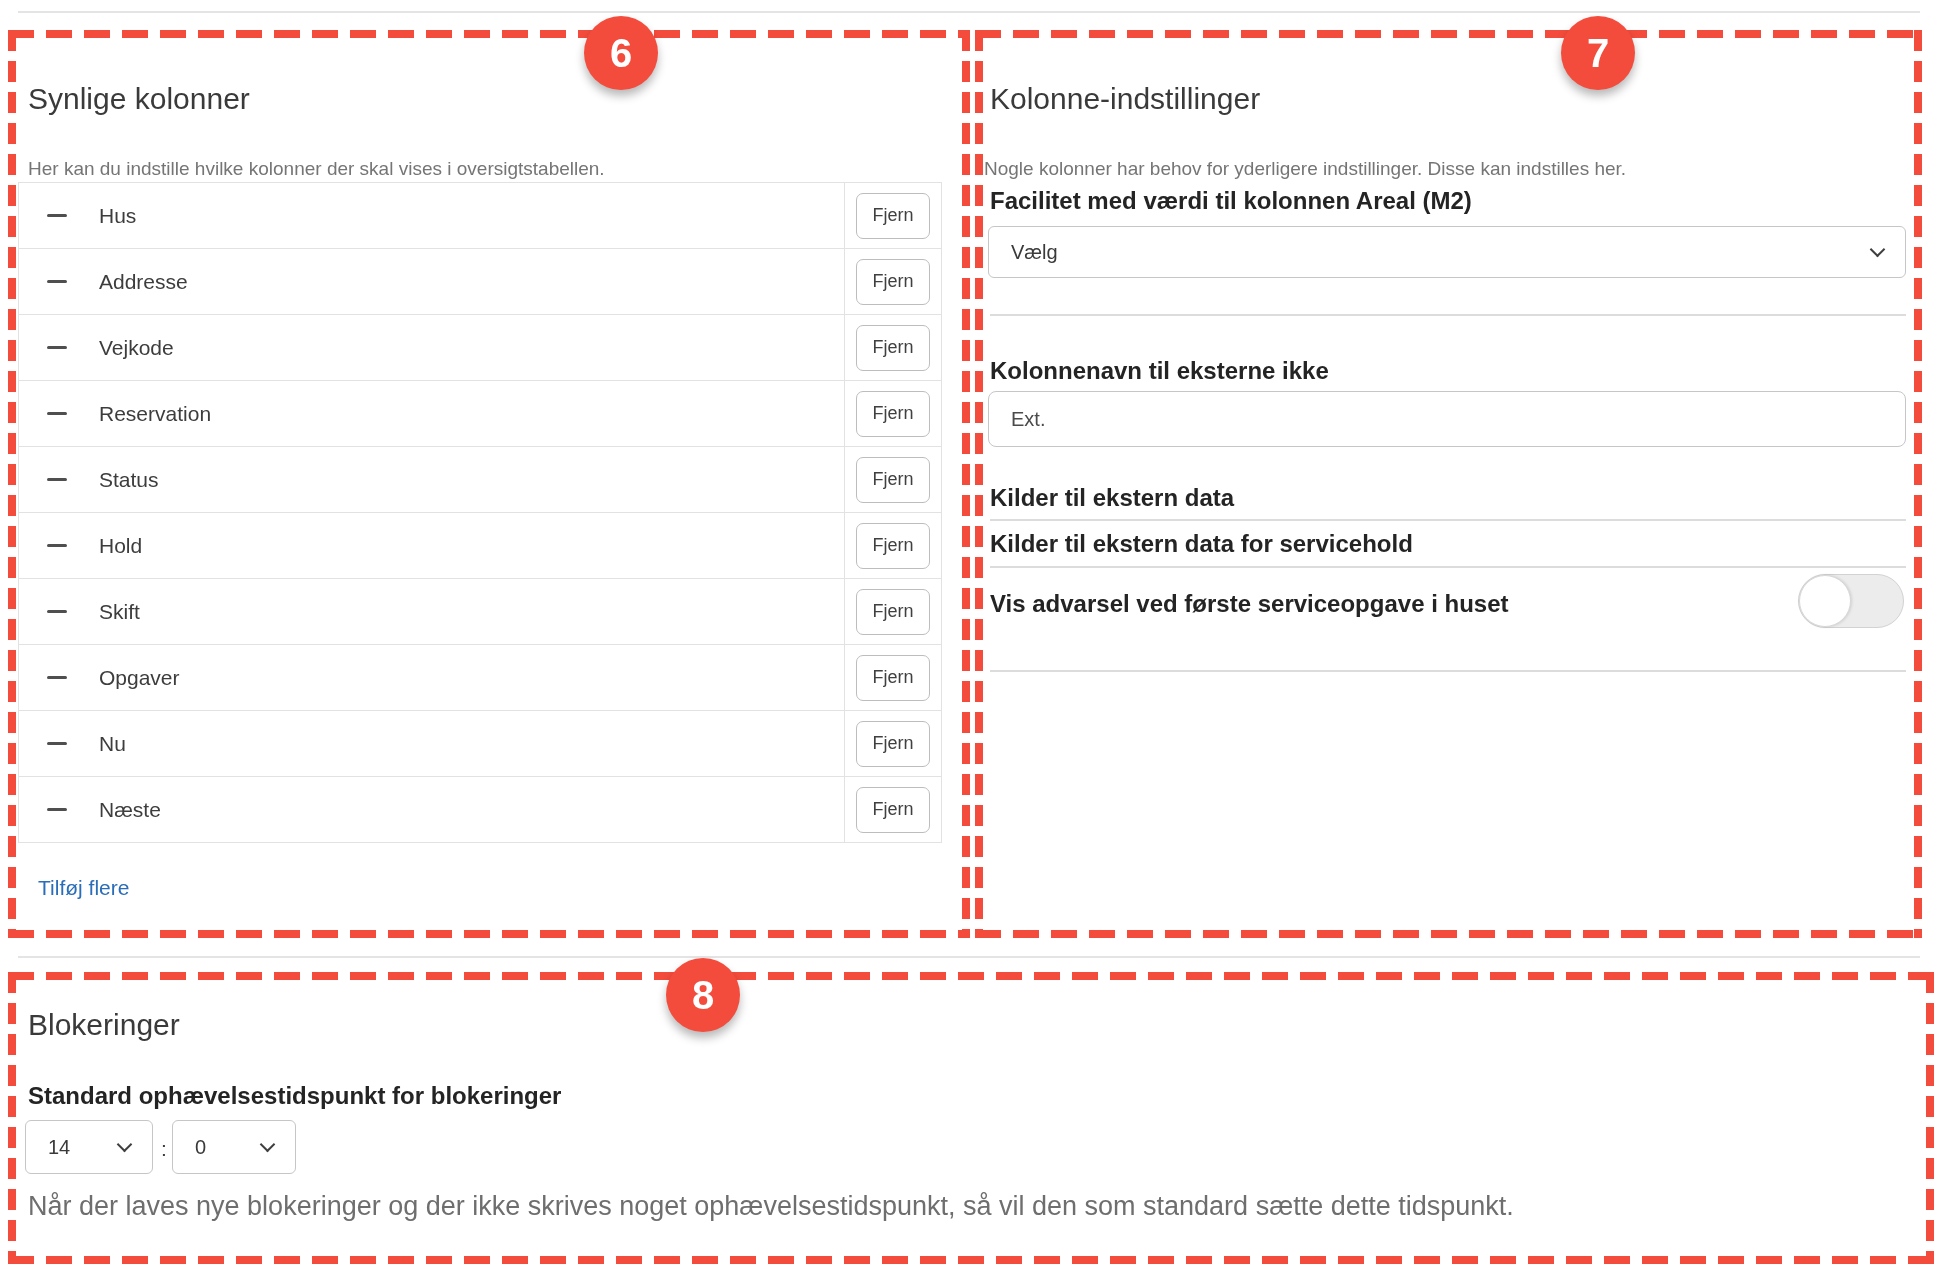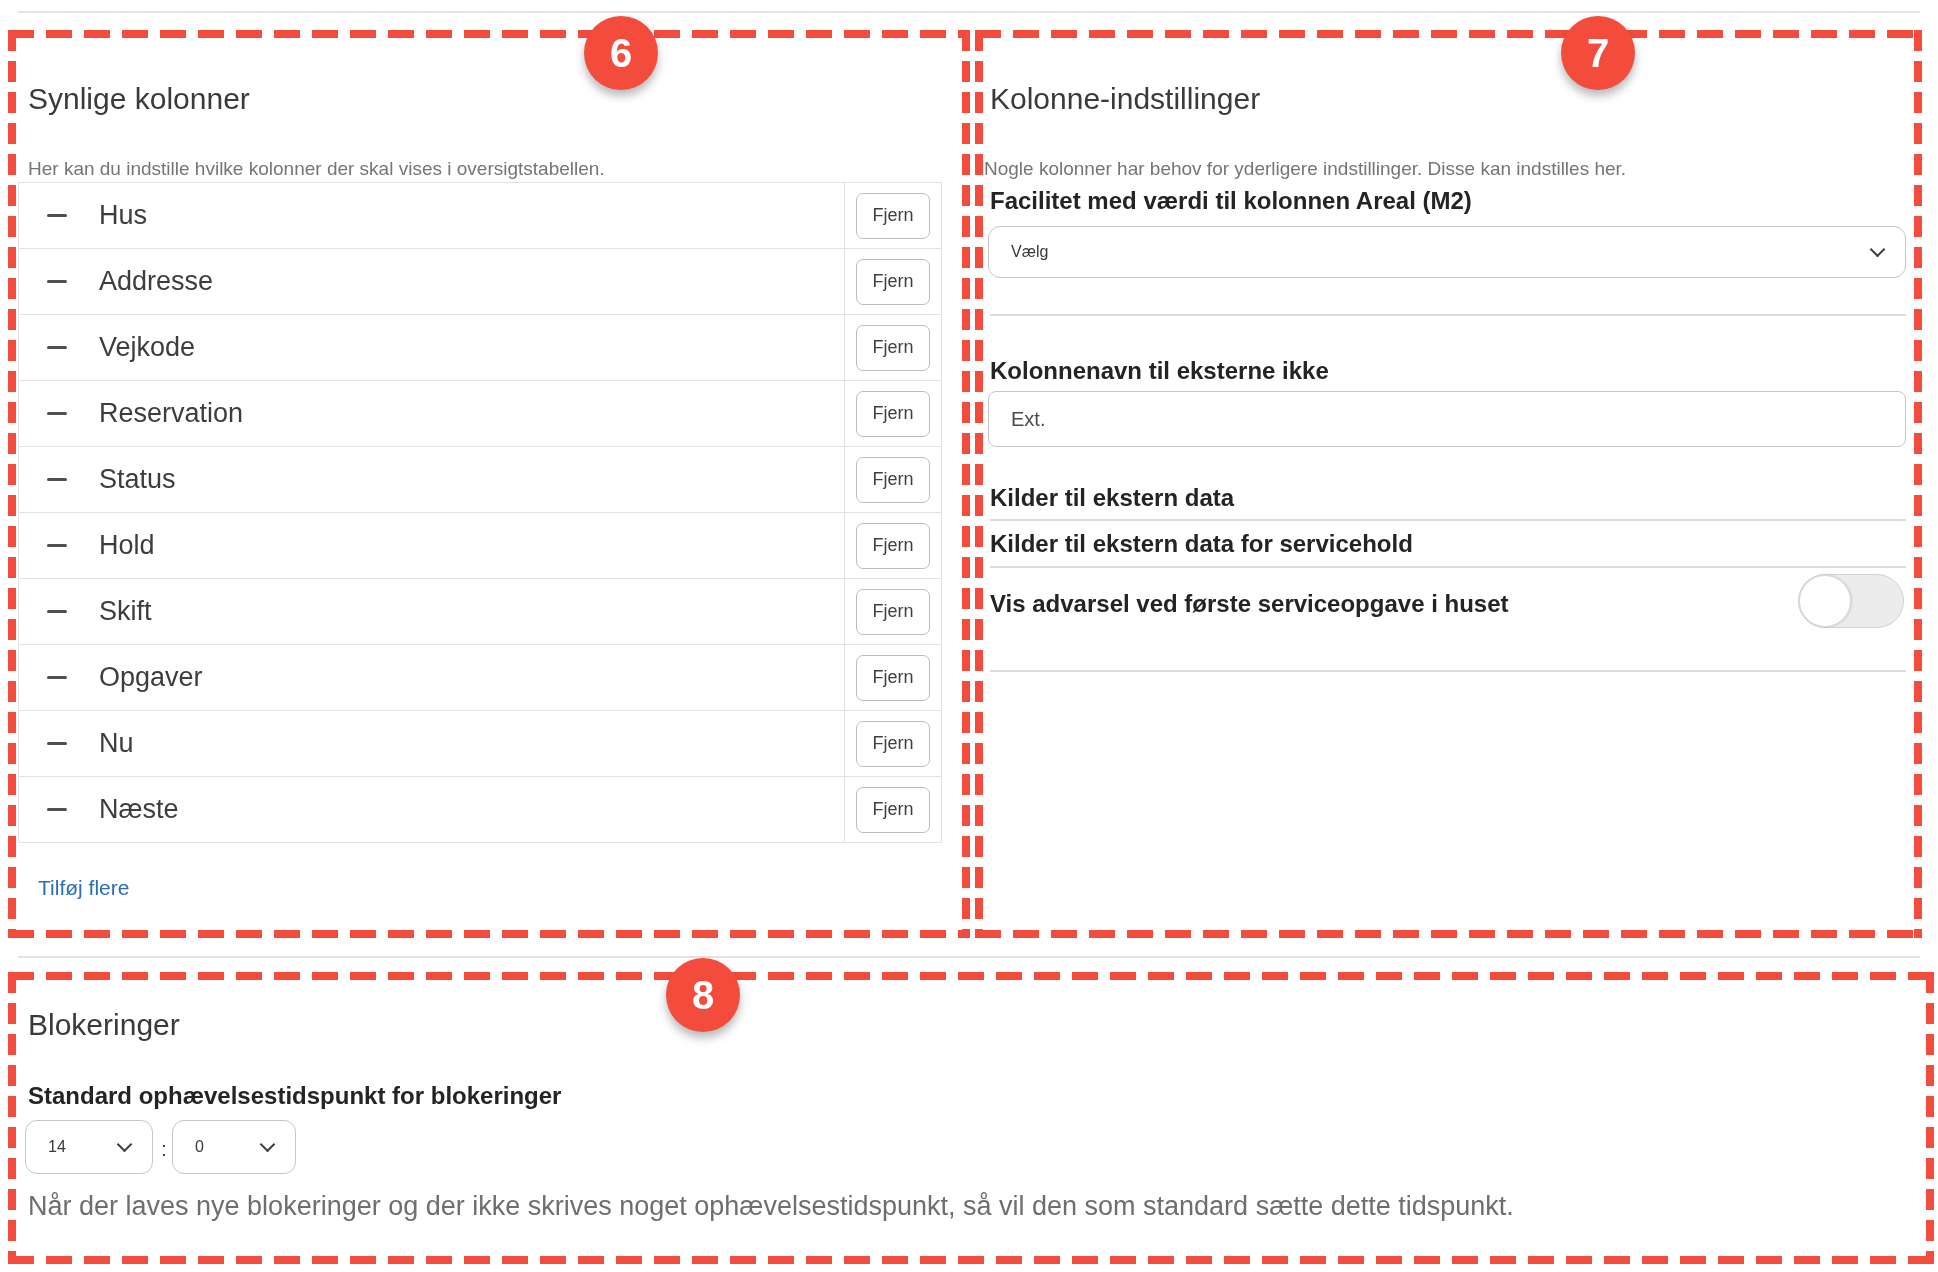--- a/index.html
+++ b/index.html
@@ -47,43 +47,43 @@
   }
   .col-row {
     height:66px; display:flex; align-items:stretch;
     border-bottom:1px solid #e2e2e2;
   }
   .col-row-main { flex:1; display:flex; align-items:center; }
   .drag-handle {
     width:20px; height:3px; background:#4f4f4f; border-radius:2px;
     margin-left:28px; cursor:grab;
   }
-  .col-label { margin-left:32px; font-size:27px; color:#3d3d3d; }
+  .col-label { margin-left:32px; font-size:21px; color:#3d3d3d; }
   .fjern-cell {
     width:97px; border-left:1px solid #e2e2e2;
     display:flex; align-items:center; justify-content:center;
   }
   .fjern-btn {
     width:74px; height:46px; background:#fff;
     border:1px solid #bdbdbd; border-radius:7px;
     font-family:"Liberation Sans", sans-serif;
     font-size:18px; color:#404040; cursor:pointer;
   }
   .add-link {
     position:absolute; left:38px; top:876px;
     font-size:21px; font-weight:normal; color:#2a6db8;
     text-decoration:none; cursor:pointer;
   }
 
   
   .select-box {
     position:absolute; background:#fff;
-    border:1px solid #c6c6c6; border-radius:12px;
+    border:1px solid #c6c6c6; border-radius:6px;
     display:flex; align-items:center;
-    font-size:16px; color:#3a3a3a; cursor:pointer;
+    font-size:20px; color:#3a3a3a; cursor:pointer;
   }
   .select-box .value { flex:1; padding-left:22px; }
   .chevron {
     width:11px; height:11px;
     border-right:2px solid #3f3f3f; border-bottom:2px solid #3f3f3f;
     transform:rotate(45deg); margin-right:22px; margin-top:-5px;
   }
   .text-input {
     position:absolute; background:#fff;
     border:1px solid #c6c6c6; border-radius:8px;

